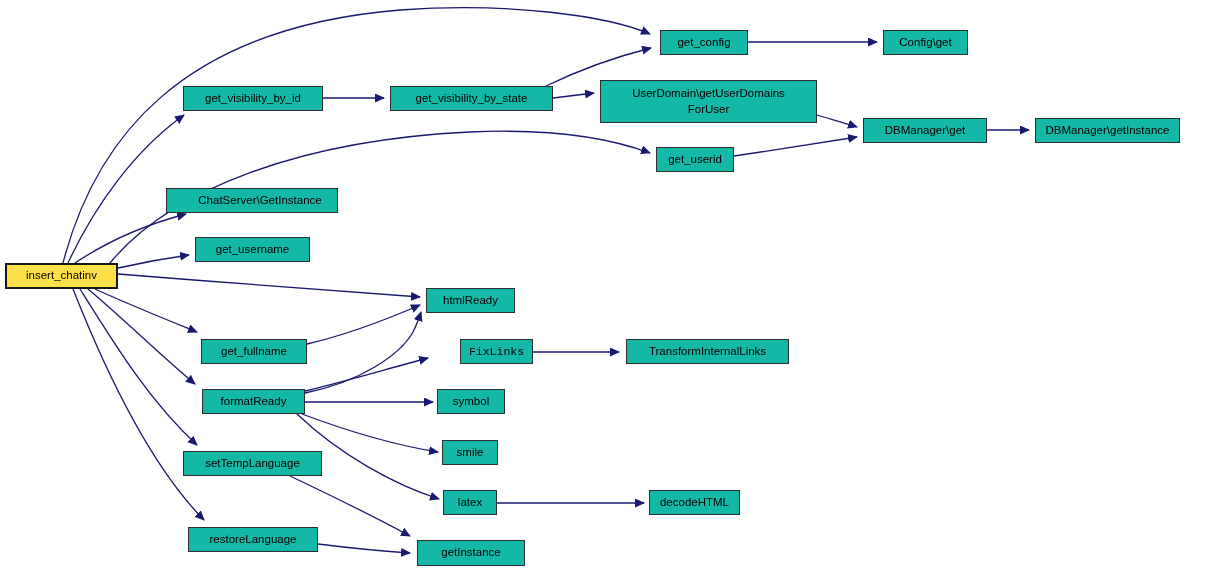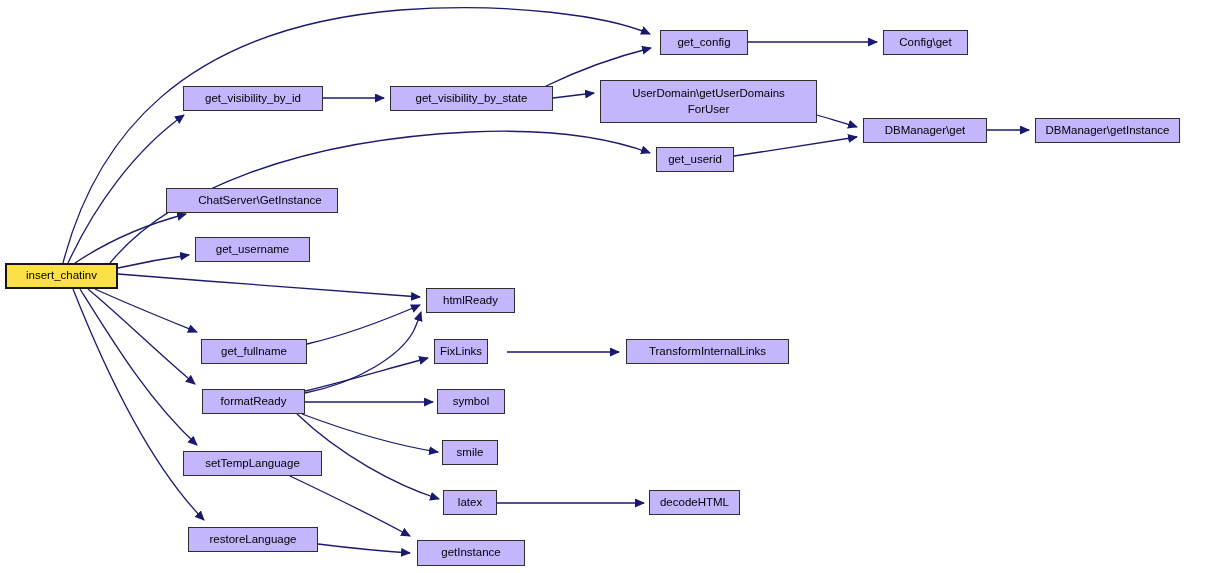--- a/index.html
+++ b/index.html
@@ -4,21 +4,21 @@
 <style>
   html,body{margin:0;padding:0;}
   body{
     width:1216px;height:573px;position:relative;overflow:hidden;
     background:#ffffff;font-family:"Liberation Sans",sans-serif;
   }
   #edges{position:absolute;left:0;top:0;width:1216px;height:573px;}
   .node{
     position:absolute;box-sizing:border-box;
     display:flex;align-items:center;justify-content:center;
-    background:#c4b5fd;border:1px solid #2e2e2e;
+    background:#14b8a6;border:1px solid #2e2e2e;
     font-size:11.5px;line-height:1.35;color:#000;
     text-align:center;white-space:pre-line;cursor:pointer;
   }
   .node.root{background:#fde047;border:2px solid #161616;}
 </style>
 </head>
 <body>
 
 <svg id="edges" viewBox="0 0 1216 573" xmlns="http://www.w3.org/2000/svg">
   <defs>
@@ -77,21 +77,21 @@
 <div class="node" style="left:656px;top:147px;width:78px;height:25px;">get_userid</div>
 
 <div class="node" style="left:166px;top:188px;width:172px;height:25px;padding-left:16px;">ChatServer\GetInstance</div>
 
 <div class="node" style="left:195px;top:237px;width:115px;height:25px;">get_username</div>
 
 <div class="node" style="left:426px;top:288px;width:89px;height:25px;">htmlReady</div>
 
 <div class="node" style="left:201px;top:339px;width:106px;height:25px;">get_fullname</div>
 
-<div class="node" style="left:434px;top:339px;width:54px;height:25px;">FixLinks</div>
+<div class="node" style="left:460px;top:339px;width:73px;height:25px;font-family:Liberation Mono, monospace;">FixLinks</div>
 
 <div class="node" style="left:626px;top:339px;width:163px;height:25px;">TransformInternalLinks</div>
 
 <div class="node" style="left:202px;top:389px;width:103px;height:25px;">formatReady</div>
 
 <div class="node" style="left:437px;top:389px;width:68px;height:25px;">symbol</div>
 
 <div class="node" style="left:442px;top:440px;width:56px;height:25px;">smile</div>
 
 <div class="node" style="left:443px;top:490px;width:54px;height:25px;">latex</div>

